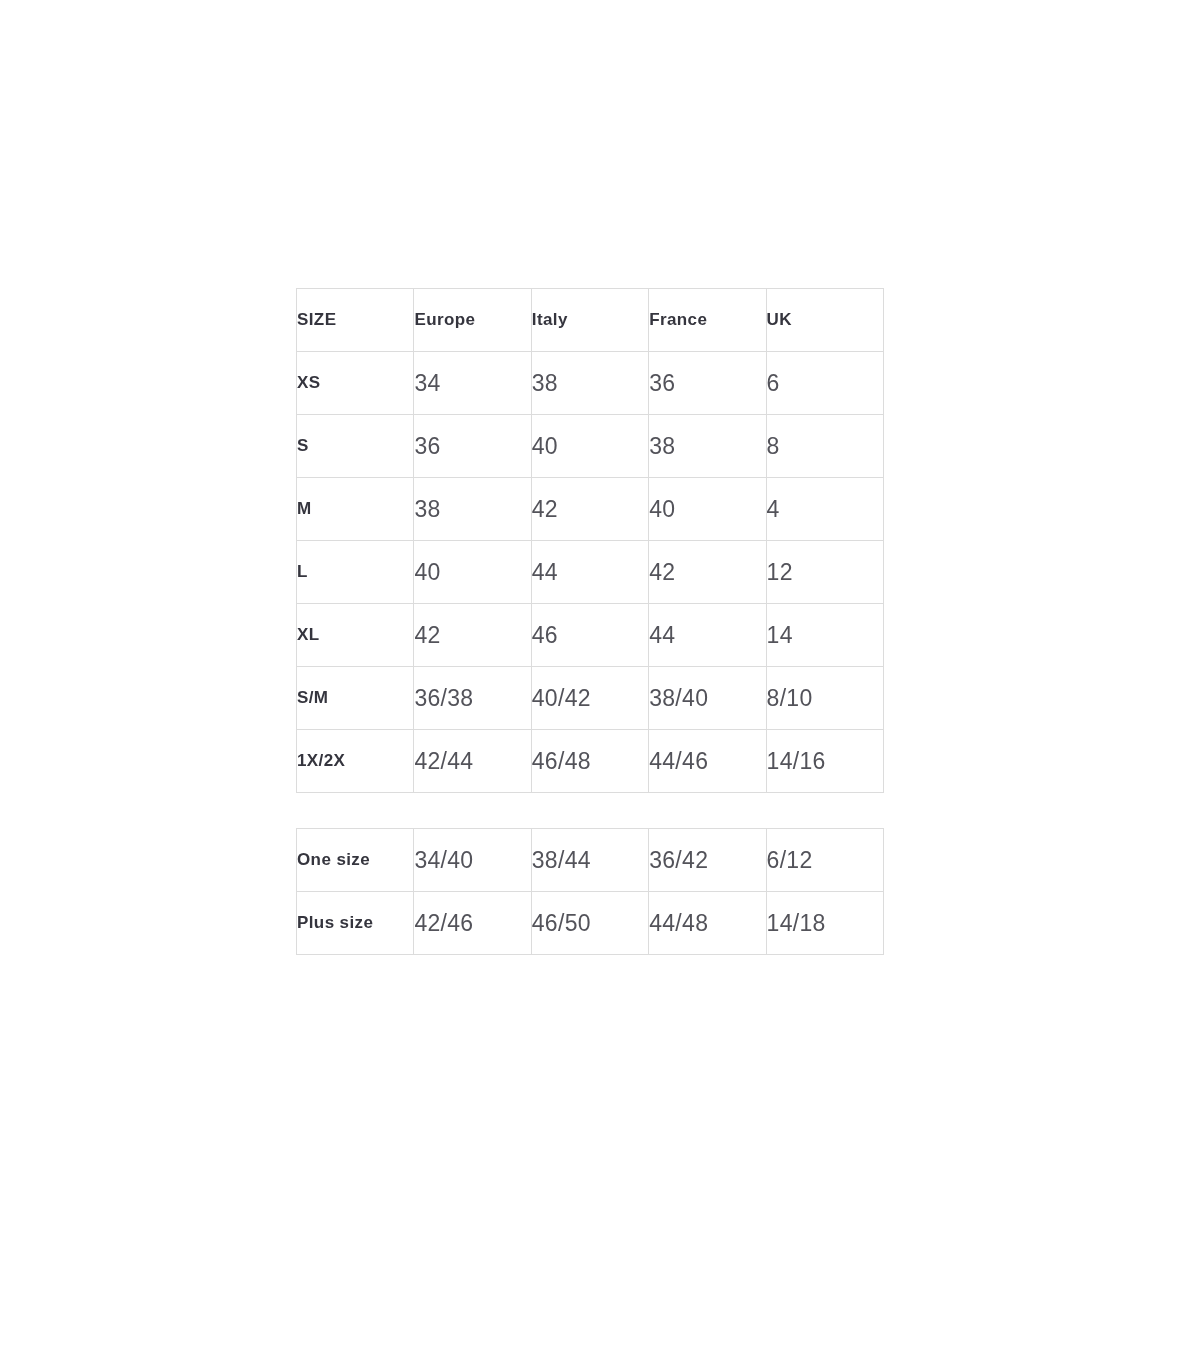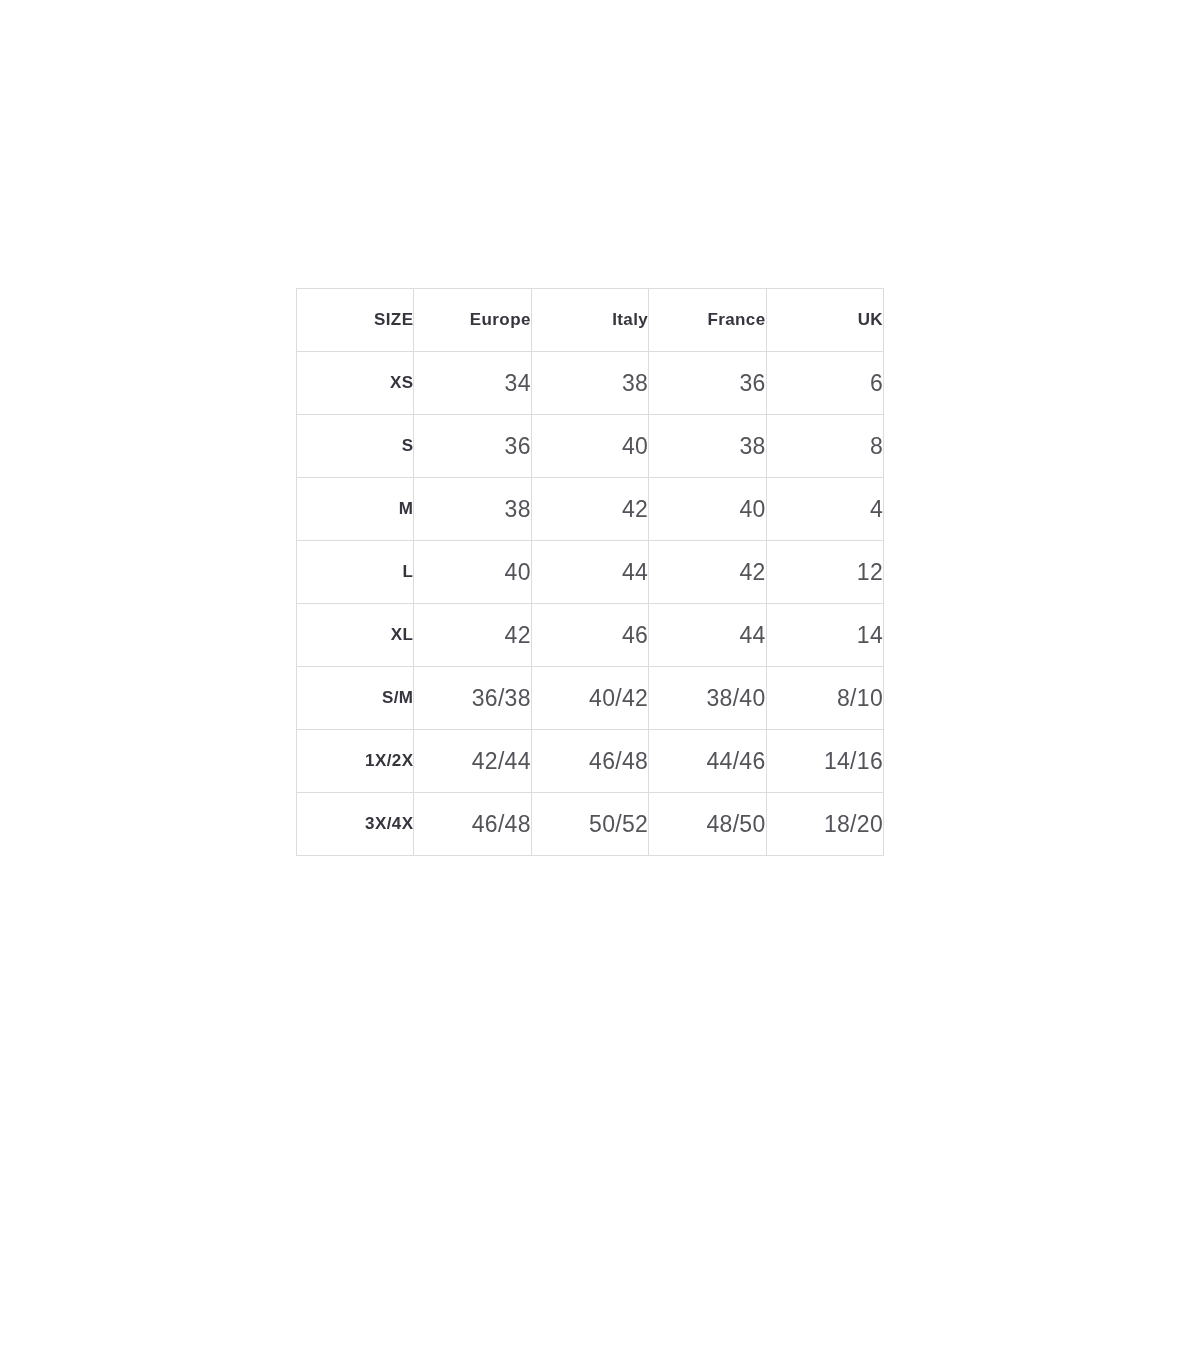--- a/index.html
+++ b/index.html
@@ -22,21 +22,21 @@
   table.size-table {
     width: 588px;
     table-layout: fixed;
     border-collapse: collapse;
     background: #ffffff;
   }
   table.size-table th,
   table.size-table td {
     border: 1px solid #dcdcdc;
     height: 62px;
-    text-align: right;
+    text-align: left;
     vertical-align: middle;
     padding: 0;
     overflow: hidden;
   }
   table.size-table th {
     color: #35353e;
     font-size: 17px;
     font-weight: bold;
     letter-spacing: 0.4px;
   }
@@ -108,24 +108,35 @@
         <td>38/40</td>
         <td>8/10</td>
       </tr>
       <tr>
         <th>1X/2X</th>
         <td>42/44</td>
         <td>46/48</td>
         <td>44/46</td>
         <td>14/16</td>
       </tr>
+    </tbody>
+  </table>
+
+  <table class="size-table special-table">
+    <tbody>
       <tr>
-        <th>3X/4X</th>
-        <td>46/48</td>
-        <td>50/52</td>
-        <td>48/50</td>
-        <td>18/20</td>
+        <th>One size</th>
+        <td>34/40</td>
+        <td>38/44</td>
+        <td>36/42</td>
+        <td>6/12</td>
+      </tr>
+      <tr>
+        <th>Plus size</th>
+        <td>42/46</td>
+        <td>46/50</td>
+        <td>44/48</td>
+        <td>14/18</td>
       </tr>
     </tbody>
   </table>
 
-
 </div>
 
 </body></html>

